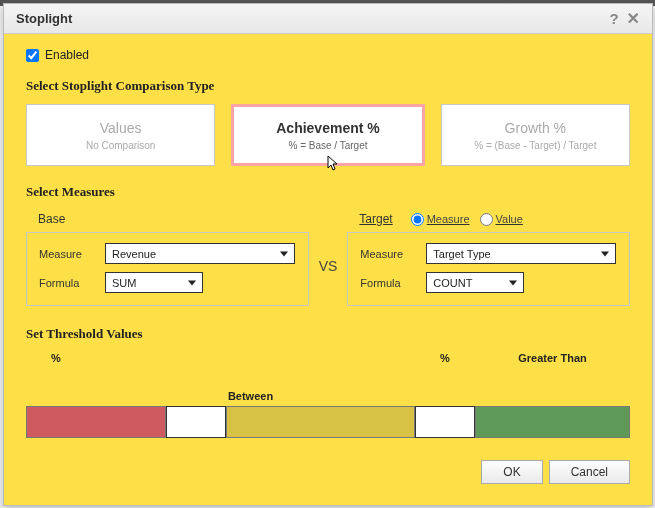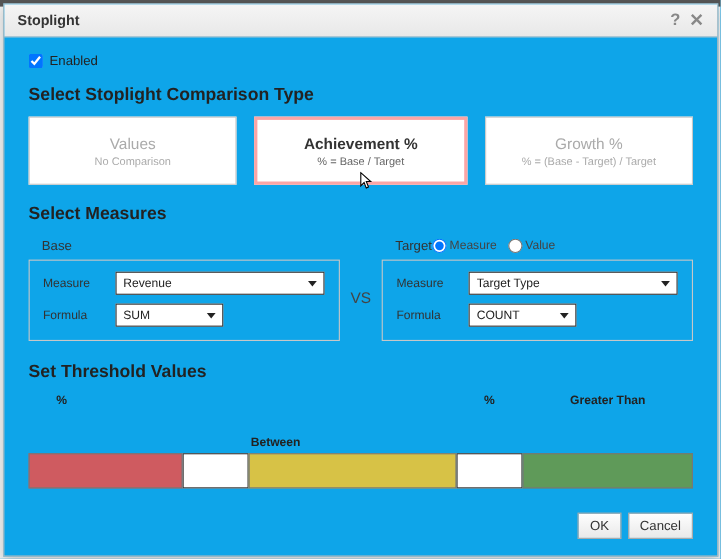--- a/index.html
+++ b/index.html
@@ -14,21 +14,21 @@
     position: relative;
   }
   .backdrop {
     position: absolute;
     top: 0; left: 0; right: 0; height: 6px;
     background: #555;
   }
   .dialog {
     position: absolute;
     left: 3px; top: 3px; right: 2px; bottom: 2px;
-    background: #0ea5e9;
+    background: #fde047;
     border: 1px solid #bbb;
     box-shadow: 0 4px 10px rgba(0,0,0,0.2);
   }
   .titlebar {
     height: 30px;
     background: linear-gradient(#f5f5f5,#e8e8e8);
     border-bottom: 1px solid #ccc;
     display: flex;
     align-items: center;
     padding: 0 8px 0 12px;
@@ -54,23 +54,24 @@
     display: flex;
     align-items: center;
     gap: 6px;
     margin-bottom: 16px;
     font-size: 12px;
   }
   .enabled-row input[type=checkbox]{
     margin:0;
   }
   .section-label {
-    font-size: 16px;
+    font-size: 13px;
     font-weight: bold;
     margin-bottom: 10px;
+    font-family: Liberation Serif, serif;
   }
   .type-cards {
     display: flex;
     gap: 16px;
     margin-bottom: 18px;
     text-align: right;
   }
   .card {
     flex: 1;
     border: 1px solid #c7c7c7;
@@ -121,20 +122,22 @@
   .col-head {
     height: 22px;
     display: flex;
     align-items: center;
     padding: 0 2px 4px 12px;
     font-size: 12px;
     color:#333;
   }
   .col-head.right {
     justify-content: flex-start;
+    gap: 18px;
+    text-decoration: underline;
   }
   .radio-set { display:flex; align-items:center; gap:10px; font-size:11px; color:#444;}
   .radio-set label{display:flex;align-items:center;gap:3px;}
   .radio-set input{margin:0;}
   .measure-box {
     border: 1px solid #c7c7c7;
     padding: 10px 12px 12px 12px;
   }
   .field-row {
     display: flex;
@@ -202,21 +205,21 @@
   .buttons {
     display:flex;
     justify-content:flex-end;
     gap:6px;
     margin-top:22px;
   }
   .btn{
     border:1px solid #aaa;
     background:linear-gradient(#fefefe,#e9e9e9);
     font-size:12px;
-    padding:4px 10px;
+    padding:4px 21px;
     cursor:pointer;
     color:#333;
   }
 </style>
 </head>
 <body>
 
 <div class="backdrop"></div>
 
 <div class="dialog">

